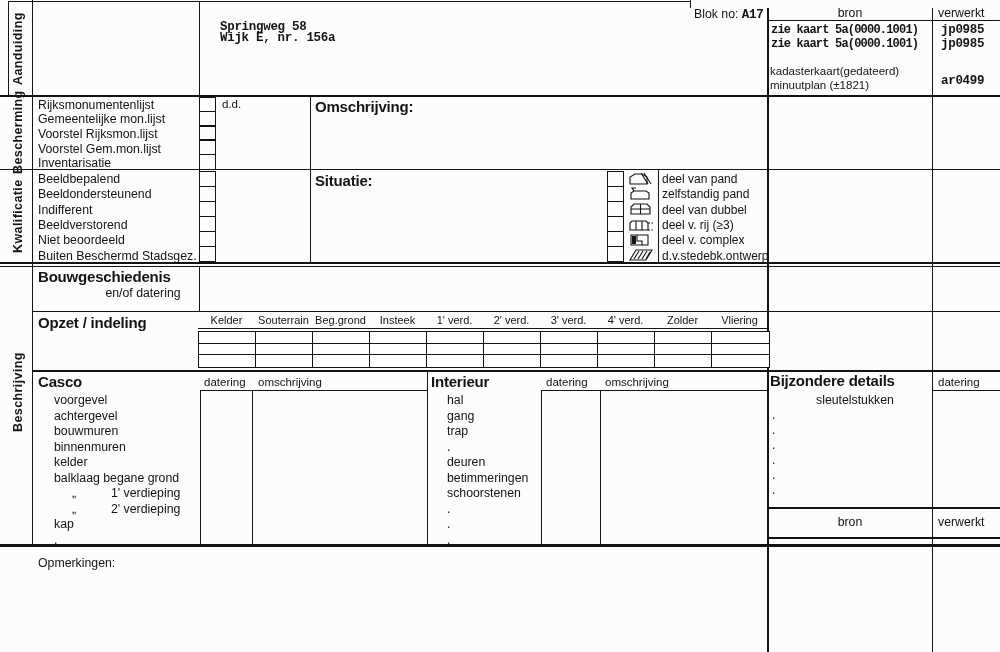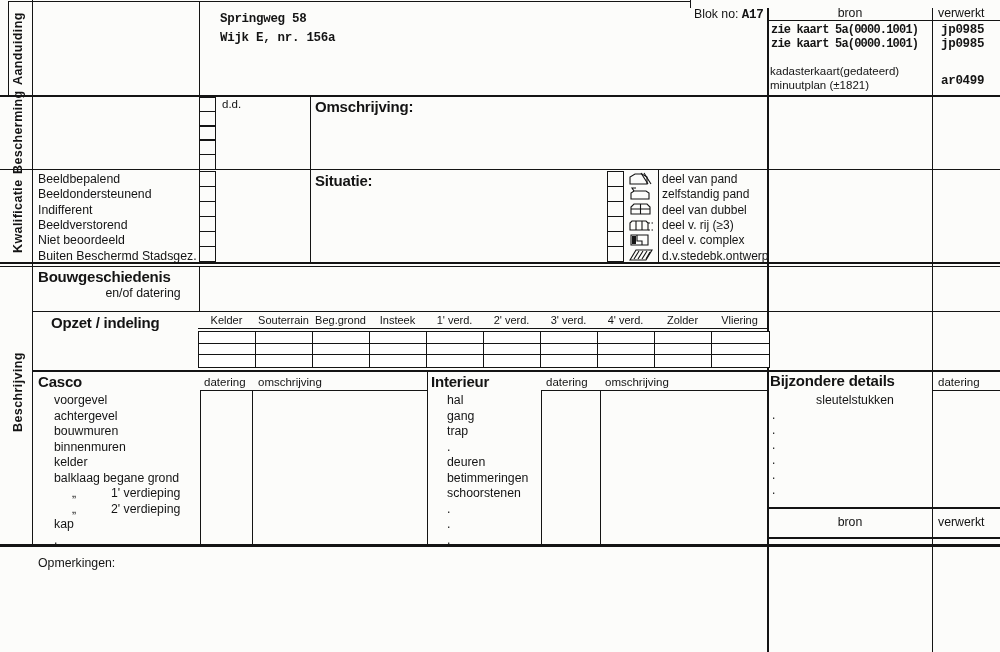--- a/index.html
+++ b/index.html
@@ -65,38 +65,45 @@
   <div class="vl" style="left:200px;top:390px;width:1px;height:154px;"></div>
   <div class="vl" style="left:252px;top:390px;width:1px;height:154px;"></div>
   <div class="vl" style="left:541px;top:390px;width:1px;height:154px;"></div>
   <div class="vl" style="left:600px;top:390px;width:1px;height:154px;"></div>
 
   <div class="vert" style="left:6px;top:6px;width:24px;height:86px;">Aanduiding</div>
   <div class="vert" style="left:6px;top:98px;width:24px;height:69px;">Bescherming</div>
   <div class="vert" style="left:6px;top:172px;width:24px;height:88px;">Kwalificatie</div>
   <div class="vert" style="left:6px;top:312px;width:24px;height:160px;">Beschrijving</div>
 
-  <div class="lbl mono" style="left:220px;top:12px;">Springweg 58</div>
+  <div class="lbl mono" style="left:220px;top:20px;">Springweg 58</div>
   <div class="lbl mono" style="left:220px;top:31px;">Wijk E, nr. 156a</div>
 
   <div class="lbl" style="left:694px;top:7px;">
     <span>Blok no:</span>
     <span class="mono">A17</span>
   </div>
 
   <div class="lbl" style="left:768px;top:6px;width:164px;text-align:center;">bron</div>
   <div class="lbl" style="left:938px;top:6px;">verwerkt</div>
   <div class="lbl mono tight" style="left:771px;top:23px;">zie kaart 5a(0000.1001)</div>
   <div class="lbl mono" style="left:941px;top:23px;">jp0985</div>
   <div class="lbl mono tight" style="left:771px;top:37px;">zie kaart 5a(0000.1001)</div>
   <div class="lbl mono" style="left:941px;top:37px;">jp0985</div>
   <div class="lbl sh" style="left:770px;top:65px;">kadasterkaart(gedateerd)</div>
   <div class="lbl sh" style="left:770px;top:79px;">minuutplan (±1821)</div>
   <div class="lbl mono" style="left:941px;top:74px;">ar0499</div>
 
+  <div class="list lh146" style="left:38px;top:97.5px;">
+    <div>Rijksmonumentenlijst</div>
+    <div>Gemeentelijke mon.lijst</div>
+    <div>Voorstel Rijksmon.lijst</div>
+    <div>Voorstel Gem.mon.lijst</div>
+    <div>Inventarisatie</div>
+  </div>
   <div class="cbstack" style="left:199px;top:96.5px;width:17px;height:73px;">
     <div class="cb"></div>
     <div class="cb"></div>
     <div class="cb"></div>
     <div class="cb"></div>
     <div class="cb"></div>
   </div>
   <div class="lbl sh" style="left:222px;top:98px;">d.d.</div>
   <div class="lbl h1" style="left:315px;top:98px;">Omschrijving:</div>
   <div class="field" style="left:312px;top:118px;width:454px;height:142px;"></div>
@@ -173,21 +180,21 @@
     <div>deel van dubbel</div>
     <div>deel v. rij (≥3)</div>
     <div>deel v. complex</div>
     <div>d.v.stedebk.ontwerp</div>
   </div>
 
   <div class="lbl h1" style="left:38px;top:268px;">Bouwgeschiedenis</div>
   <div class="lbl" style="left:90px;top:286px;width:106px;text-align:center;">en/of datering</div>
   <div class="field" style="left:202px;top:268px;width:564px;height:42px;"></div>
 
-  <div class="lbl h1" style="left:51px;top:314px;">Opzet / indeling</div>
+  <div class="lbl h1" style="left:38px;top:314px;">Opzet / indeling</div>
   <div class="ophead">
     <span>Kelder</span>
     <span>Souterrain</span>
     <span>Beg.grond</span>
     <span>Insteek</span>
     <span>1' verd.</span>
     <span>2' verd.</span>
     <span>3' verd.</span>
     <span>4' verd.</span>
     <span>Zolder</span>

